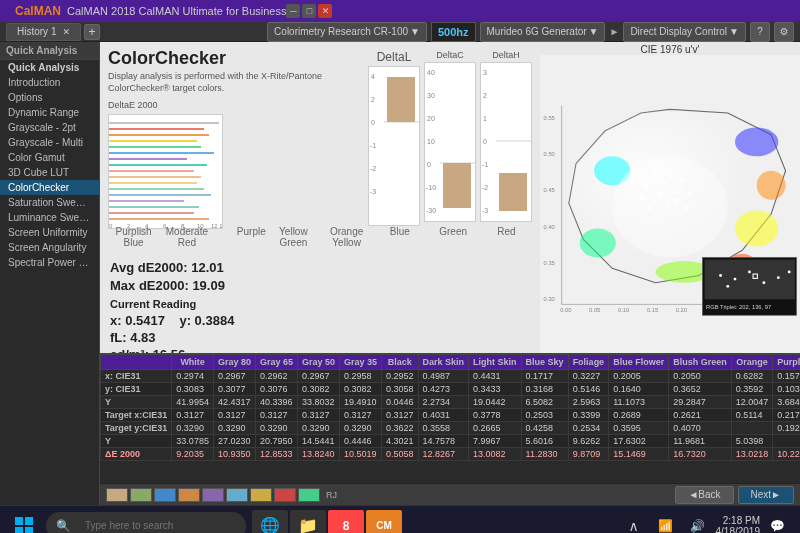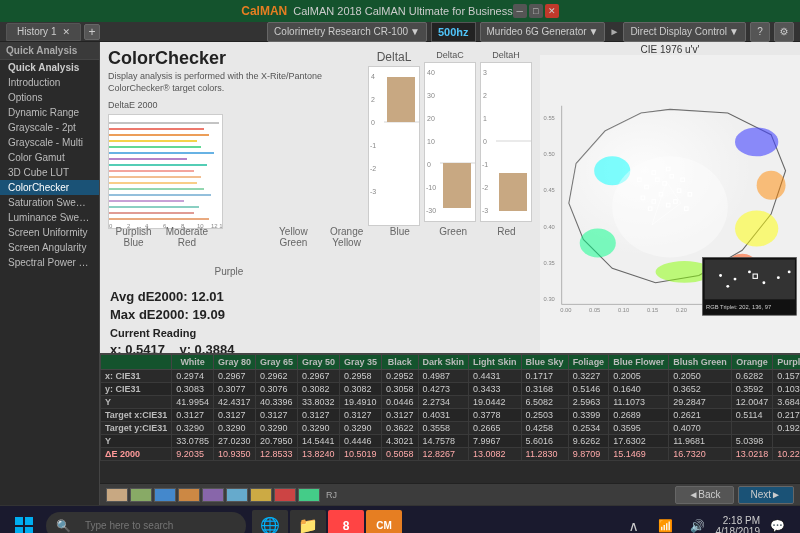--- a/index.html
+++ b/index.html
@@ -1,24 +1,24 @@
 <!DOCTYPE html>
 <html><head>
   <meta charset="utf-8">
   <style>
     * { margin: 0; padding: 0; box-sizing: border-box; }
     body { width: 800px; height: 533px; overflow: hidden; font-family: 'Segoe UI', Arial, sans-serif; font-size: 11px; background: #1e1e1e; color: #ddd; }
 
     
     .title-bar {
       height: 22px;
-      background: #14532d;
+      background: #4c1d95;
       display: flex;
       align-items: center;
-      justify-content: center;
+      justify-content: flex-start;
       padding: 0 15px;
       font-size: 11px;
       color: #ccc;
     }
     .title-bar-left { display: flex; align-items: center; gap: 6px; }
     .title-bar-logo { color: #e67e22; font-weight: bold; font-size: 12px; }
     .title-bar-controls { display: flex; gap: 2px; }
     .title-btn {
       width: 14px; height: 14px; border: none; cursor: pointer;
       font-size: 9px; display: flex; align-items: center; justify-content: center;
@@ -109,21 +109,21 @@
       overflow: auto;
       border-top: 1px solid #444;
     }
     .data-table {
       width: 100%;
       border-collapse: collapse;
       font-size: 9px;
       color: #ccc;
     }
     .data-table th {
-      background: #14532d;
+      background: #4c1d95;
       color: #bbb;
       padding: 2px 4px;
       border: 1px solid #444;
       font-size: 9px;
       white-space: nowrap;
       position: sticky;
       top: 0;
       z-index: 1;
     }
     .data-table td {
@@ -362,21 +362,21 @@
           <div style="flex:1;background:#7733aa;"></div>
           <div style="flex:1;background:#bbbb33;"></div>
           <div style="flex:1;background:#dd7733;"></div>
           <div style="flex:1;background:#3344bb;"></div>
           <div style="flex:1;background:#33aa44;"></div>
           <div style="flex:1;background:#cc3333;"></div>
         </div>
         <div style="display:flex;margin:0 8px;font-size:10px;color:#666;gap:2px;">
           <span style="flex:1;text-align:center;overflow:hidden;">Purplish Blue</span>
           <span style="flex:1;text-align:center;overflow:hidden;">Moderate Red</span>
-          <span style="flex:1;text-align:left;overflow:hidden;margin-top:40px;">Purple</span>
+          <span style="flex:1;text-align:right;overflow:hidden;">Purple</span>
           <span style="flex:1;text-align:center;overflow:hidden;">Yellow Green</span>
           <span style="flex:1;text-align:center;overflow:hidden;">Orange Yellow</span>
           <span style="flex:1;text-align:center;overflow:hidden;">Blue</span>
           <span style="flex:1;text-align:center;overflow:hidden;">Green</span>
           <span style="flex:1;text-align:center;overflow:hidden;">Red</span>
         </div>
 
         <div style="background:#e8e8e8;padding:8px 10px;margin-top:4px;">
           <div style="font-size:13px;font-weight:bold;color:#222;margin-bottom:3px;">
             <span>Avg dE2000:</span>

